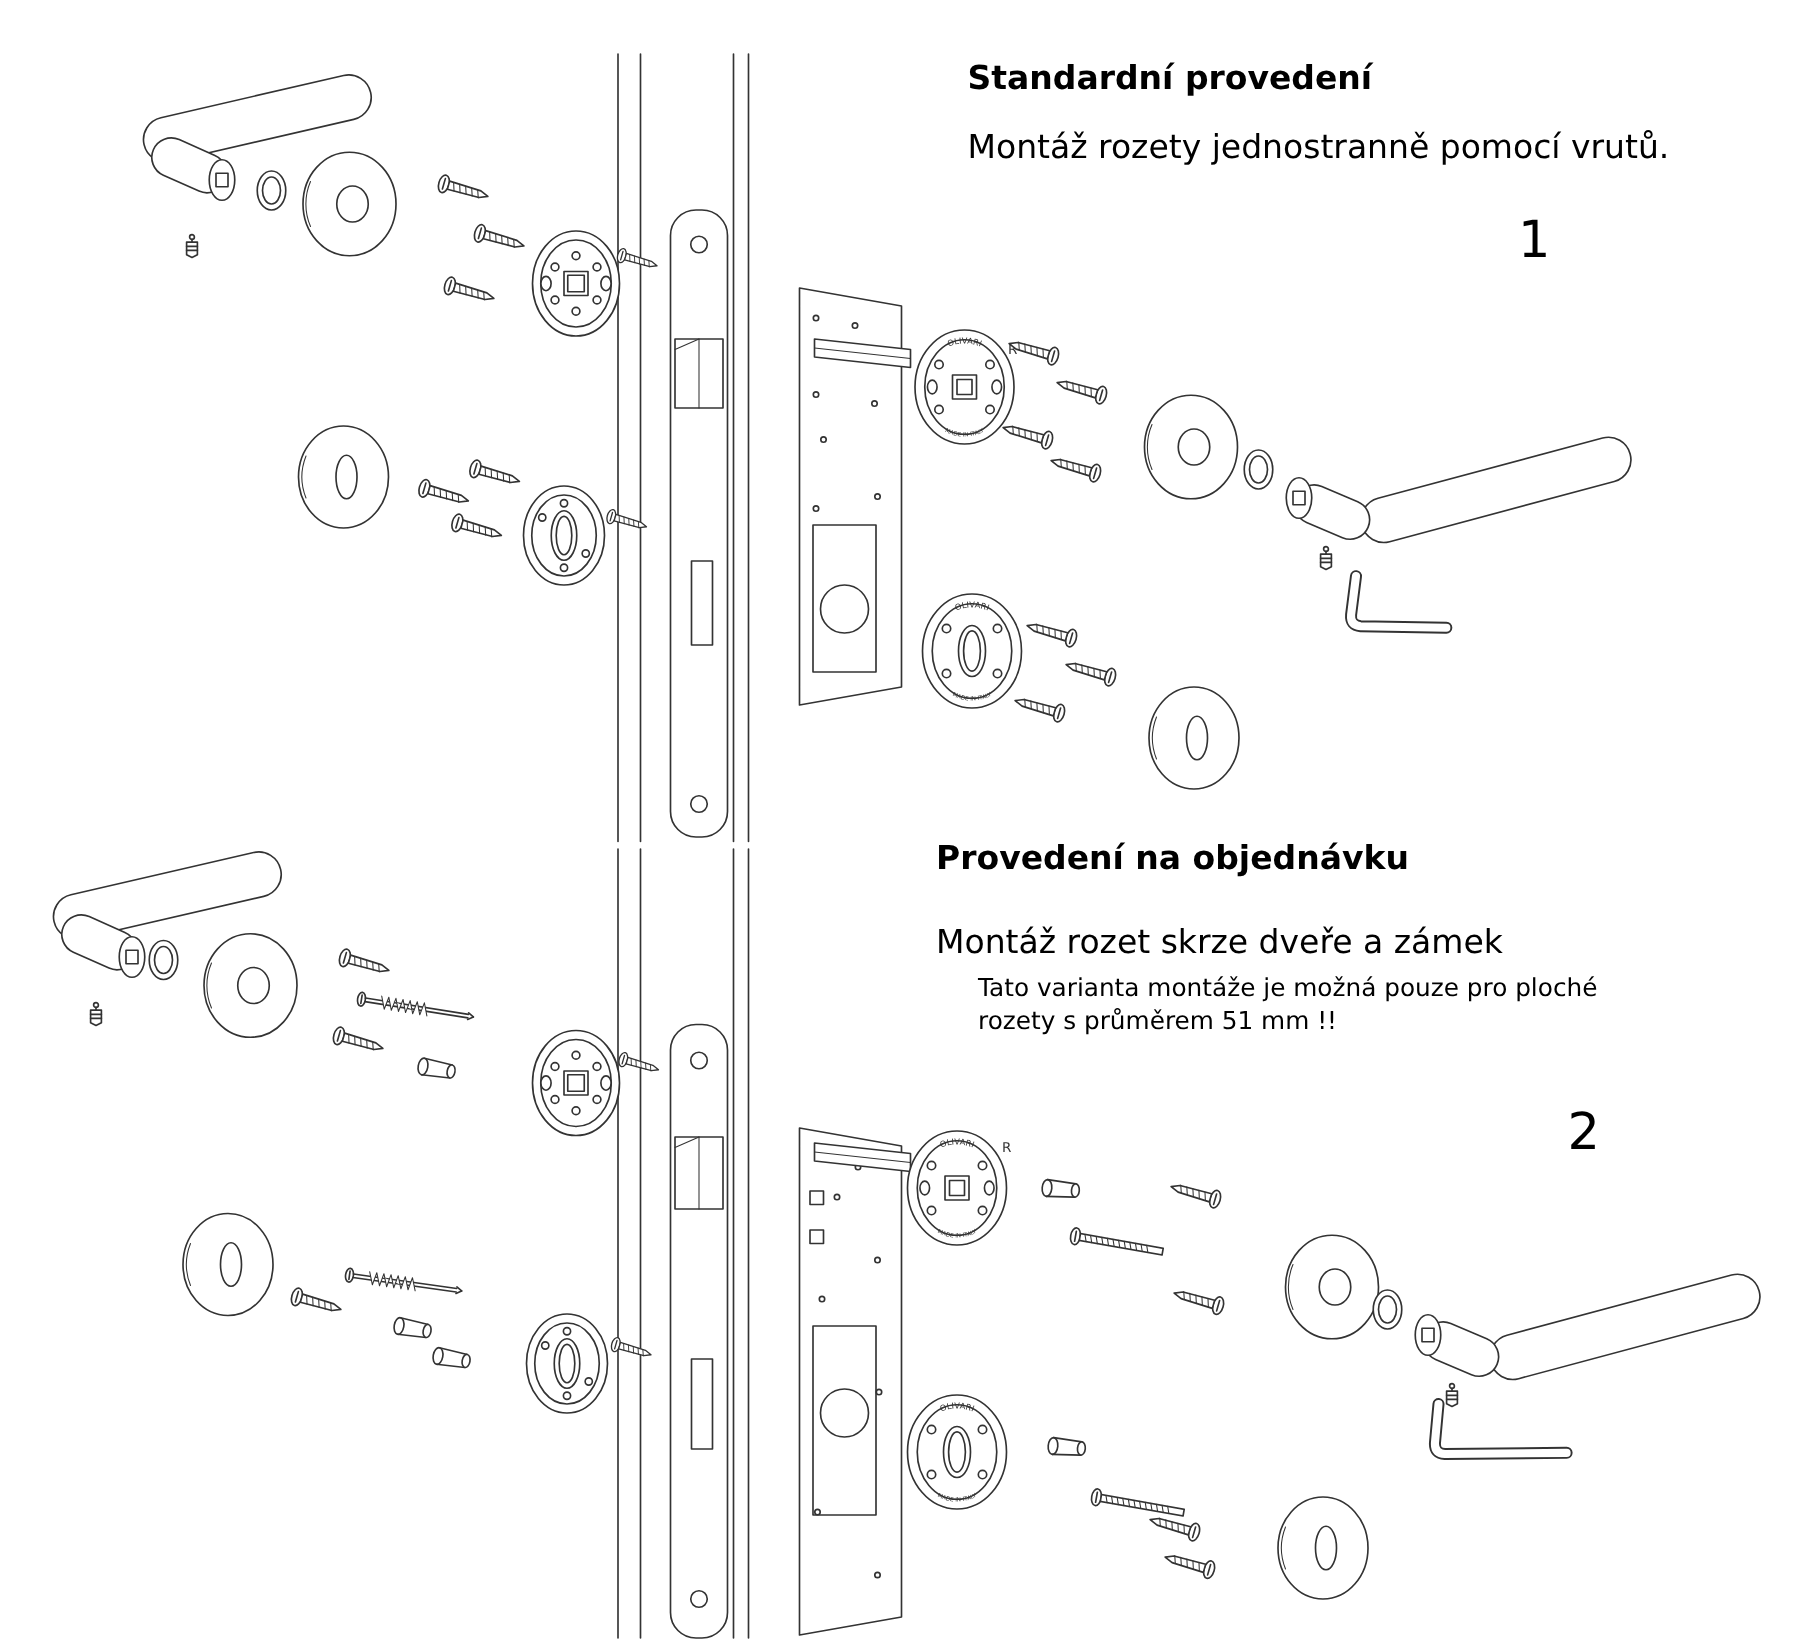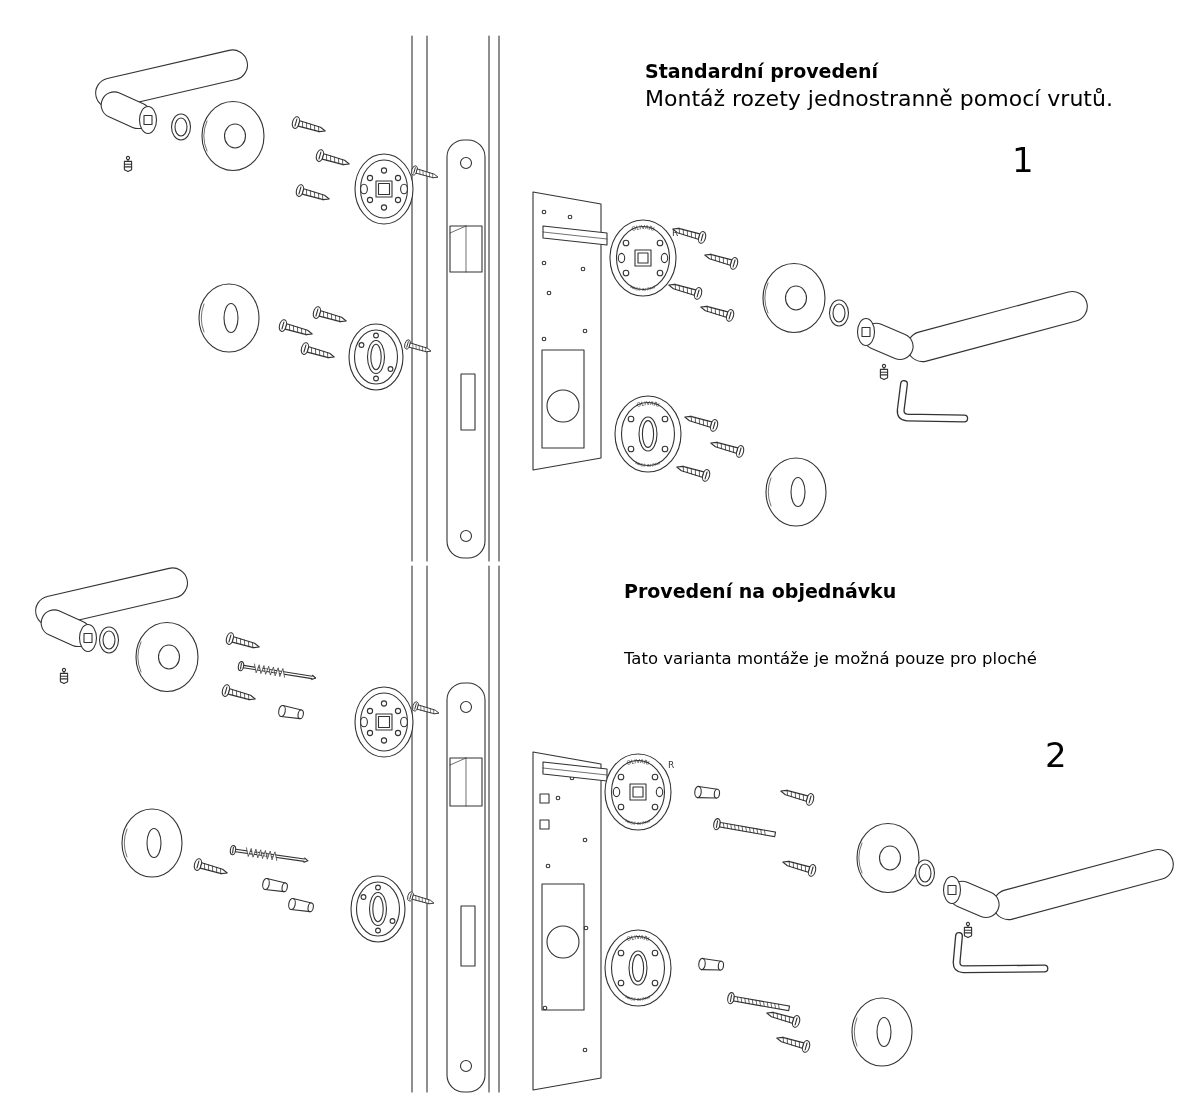--- a/index.html
+++ b/index.html
@@ -1,23 +1,23 @@
 <!DOCTYPE html>
 <html><head>
 <meta charset="utf-8">
 <style>
   * { margin:0; padding:0; box-sizing:border-box; }
   html,body { background:#ffffff; }
   body { font-family:"DejaVu Sans","Liberation Sans",sans-serif; }
   .page { position:relative; width:1200px; height:1095px; background:#ffffff; overflow:hidden; }
   .page > svg { position:absolute; left:0; top:0; }
   .txt { position:absolute; color:#000000; white-space:nowrap; }
-  .title { font-weight:bold; font-size:19px;margin-top:20px; }
+  .title { font-weight:bold; font-size:22px; }
   .desc { font-size:22px; }
-  .note { font-size:16.5px; line-height:22px; }
+  .note { font-size:16.5px; line-height:22px;margin-left:28px; }
   .bignum { font-size:34px; }
   svg .s  { stroke:#333333; stroke-width:1.1; fill:none;    stroke-linejoin:round; stroke-linecap:round; }
   svg .sf { stroke:#333333; stroke-width:1.1; fill:#ffffff; stroke-linejoin:round; stroke-linecap:round; }
   svg .thin { stroke-width:0.7; }
   svg text { fill:#333333; stroke:none; }
   .key-outer { stroke:#333333; stroke-width:8;   fill:none; stroke-linecap:round; stroke-linejoin:round; }
   .key-inner { stroke:#ffffff; stroke-width:5.4; fill:none; stroke-linecap:round; stroke-linejoin:round; }
 </style>
 </head>
 <body>
@@ -298,18 +298,20 @@
     <use href="#screw-r" class="sf" transform="translate(808,1047) rotate(196)"></use>
     <use href="#cover-oval" class="sf" transform="translate(882,1032)"></use>
   </g>
 </svg>
 
   <div class="txt title" style="left:645px; top:40px">Standardní provedení</div>
   <div class="txt desc" style="left:645px; top:86px">Montáž rozety jednostranně pomocí vrutů.</div>
   <div class="txt bignum" style="left:1012px; top:140px">1</div>
 
   <div class="txt title" style="left:624px; top:560px">Provedení na objednávku</div>
+  <div class="txt desc" style="left:624px; top:616px">Montáž rozet skrze dveře a zámek</div>
   <div class="txt note" style="left:624px; top:648px">
     <div>Tato varianta montáže je možná pouze pro ploché</div>
+    <div>rozety s průměrem 51 mm !!</div>
   </div>
   <div class="txt bignum" style="left:1045px; top:735px">2</div>
 
 </div>
 
 </body></html>

